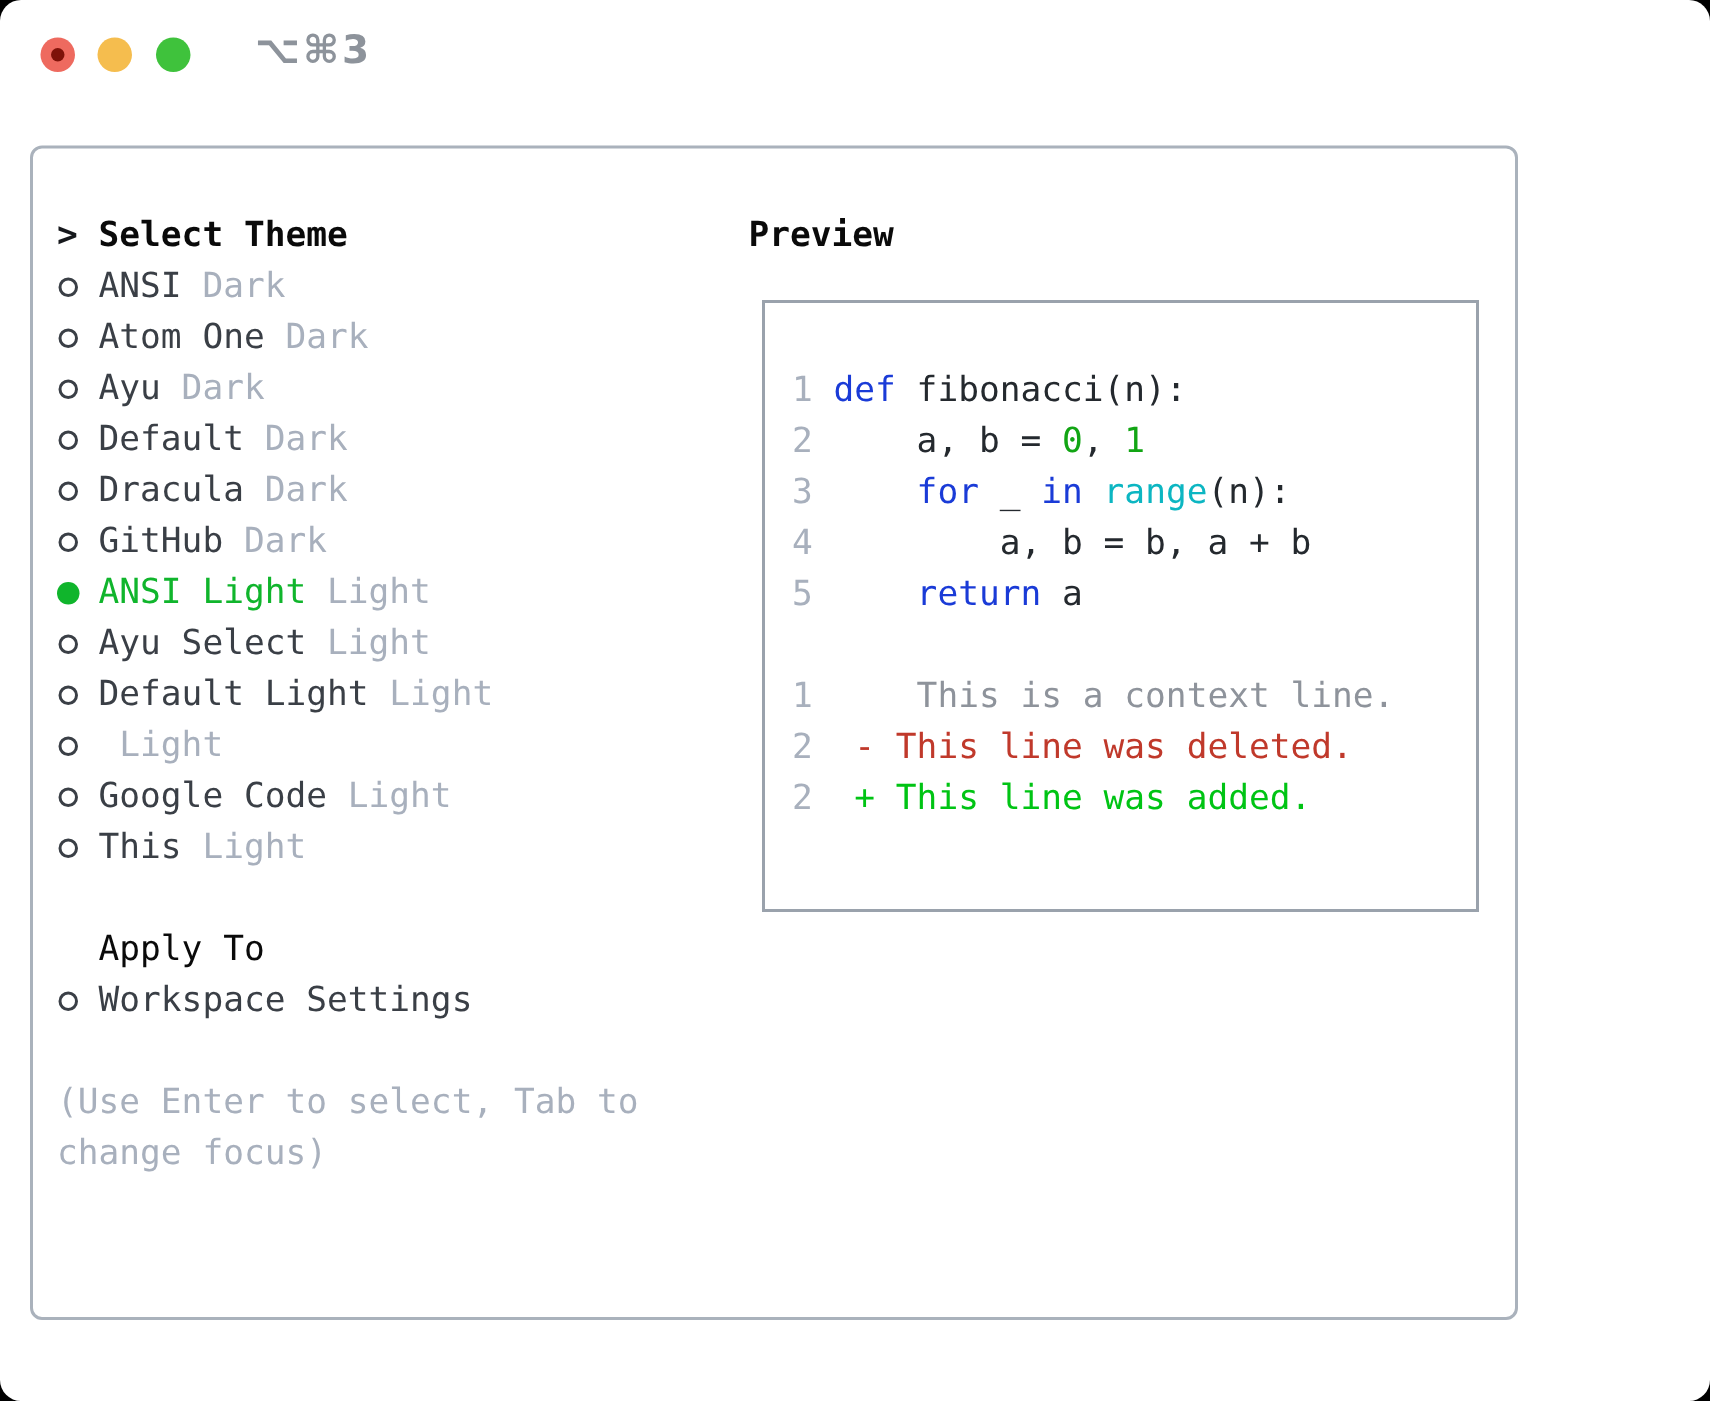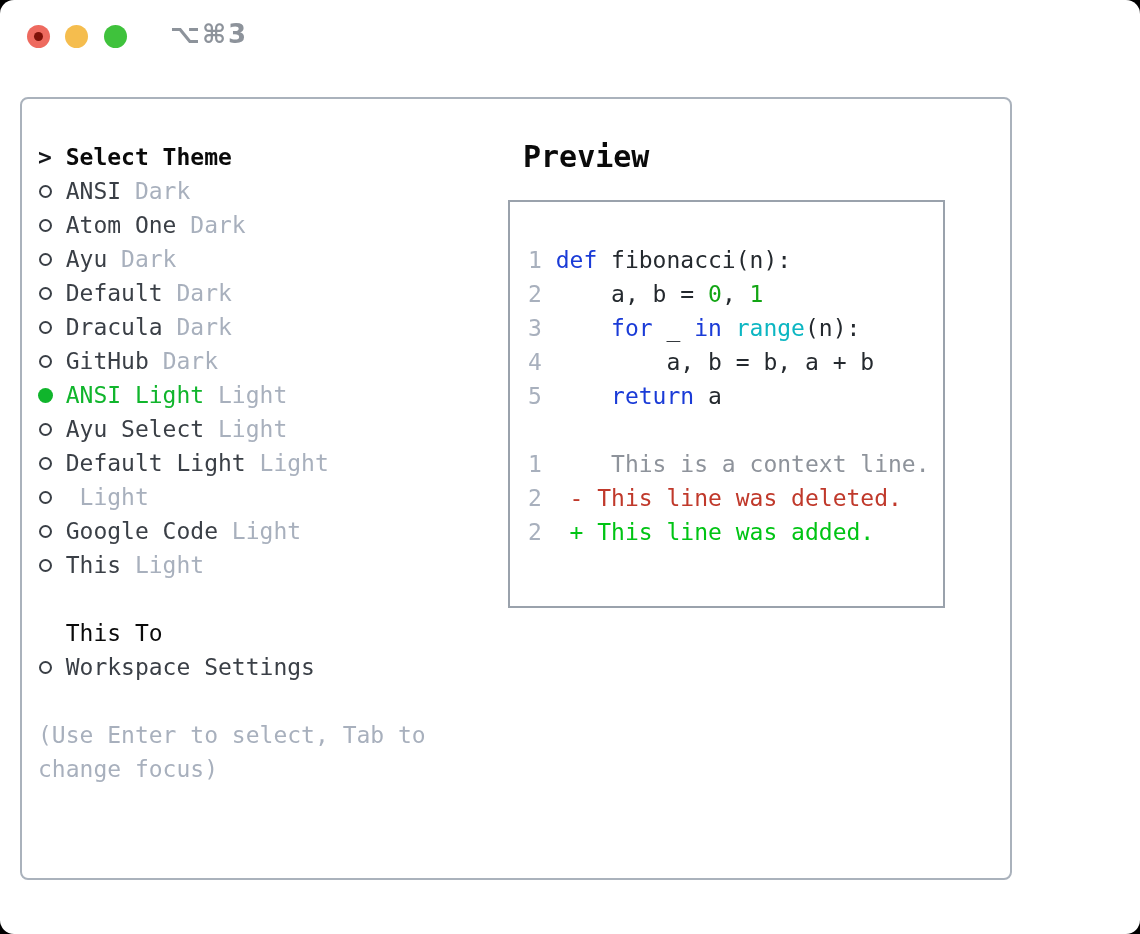--- a/index.html
+++ b/index.html
@@ -44,24 +44,24 @@
   .theme-tag { color:var(--muted_gray); margin-left:1ch; }
   .opt-label { color:var(--text_dark); }
   .opt-label.sel-green { color:var(--accent_green); }
   .spacer { height:34px; }
   .hint {
     width:396px; color:var(--muted_gray); font-size:23px; line-height:34px;
   }
   
   .preview-title {
     position:absolute; left:499px; top:140px; height:34px; line-height:34px;
-    font-size:30px; font-weight:bold; color:var(--heading_black);margin-left:24px;
+    font-size:23px; font-weight:bold; color:var(--heading_black);
   }
   .panel {
-    position:absolute; left:508px; top:200px; width:437px; height:408px;
+    position:absolute; left:508px; top:200px; width:478px; height:408px;
     border:2px solid var(--panel_border); box-sizing:border-box;
     padding:41px 0 0 18px; overflow:hidden;
   }
   .crow { height:34px; line-height:34px; white-space:pre; font-size:23px; }
   .lineno { display:inline-block; width:2ch; color:var(--muted_gray); }
   .seg-fg  { color:#24292e; }
   .seg-kw  { color:var(--keyword_blue); }
   .seg-lit { color:var(--literal_green); }
   .seg-builtin { color:var(--builtin_cyan); }
   .seg-ctx { color:var(--context_gray); }
@@ -93,21 +93,21 @@
         <div class="row"><span class="marker"><i class="radio"></i></span><span class="theme-name">GitHub</span><span class="theme-tag">Dark</span></div>
         <div class="row"><span class="marker"><i class="radio sel"></i></span><span class="theme-name sel-green">ANSI Light</span><span class="theme-tag">Light</span></div>
         <div class="row"><span class="marker"><i class="radio"></i></span><span class="theme-name">Ayu Select</span><span class="theme-tag">Light</span></div>
         <div class="row"><span class="marker"><i class="radio"></i></span><span class="theme-name">Default Light</span><span class="theme-tag">Light</span></div>
         <div class="row"><span class="marker"><i class="radio"></i></span><span class="theme-tag">Light</span></div>
         <div class="row"><span class="marker"><i class="radio"></i></span><span class="theme-name">Google Code</span><span class="theme-tag">Light</span></div>
         <div class="row"><span class="marker"><i class="radio"></i></span><span class="theme-name">This</span><span class="theme-tag">Light</span></div>
       </div>
     <div class="spacer"></div>
     <div class="row">
-      <span class="marker"></span><span class="apply-title">This To</span>
+      <span class="marker"></span><span class="apply-title">Apply To</span>
     </div>
     <div id="apply-list">
         <div class="row"><span class="marker"><i class="radio"></i></span><span class="opt-label">Workspace Settings</span></div>
       </div>
     <div class="spacer"></div>
     <div class="hint">(Use Enter to select, Tab to change focus)</div>
   </div>
 
   <div class="preview-title">Preview</div>
   <div class="panel">

